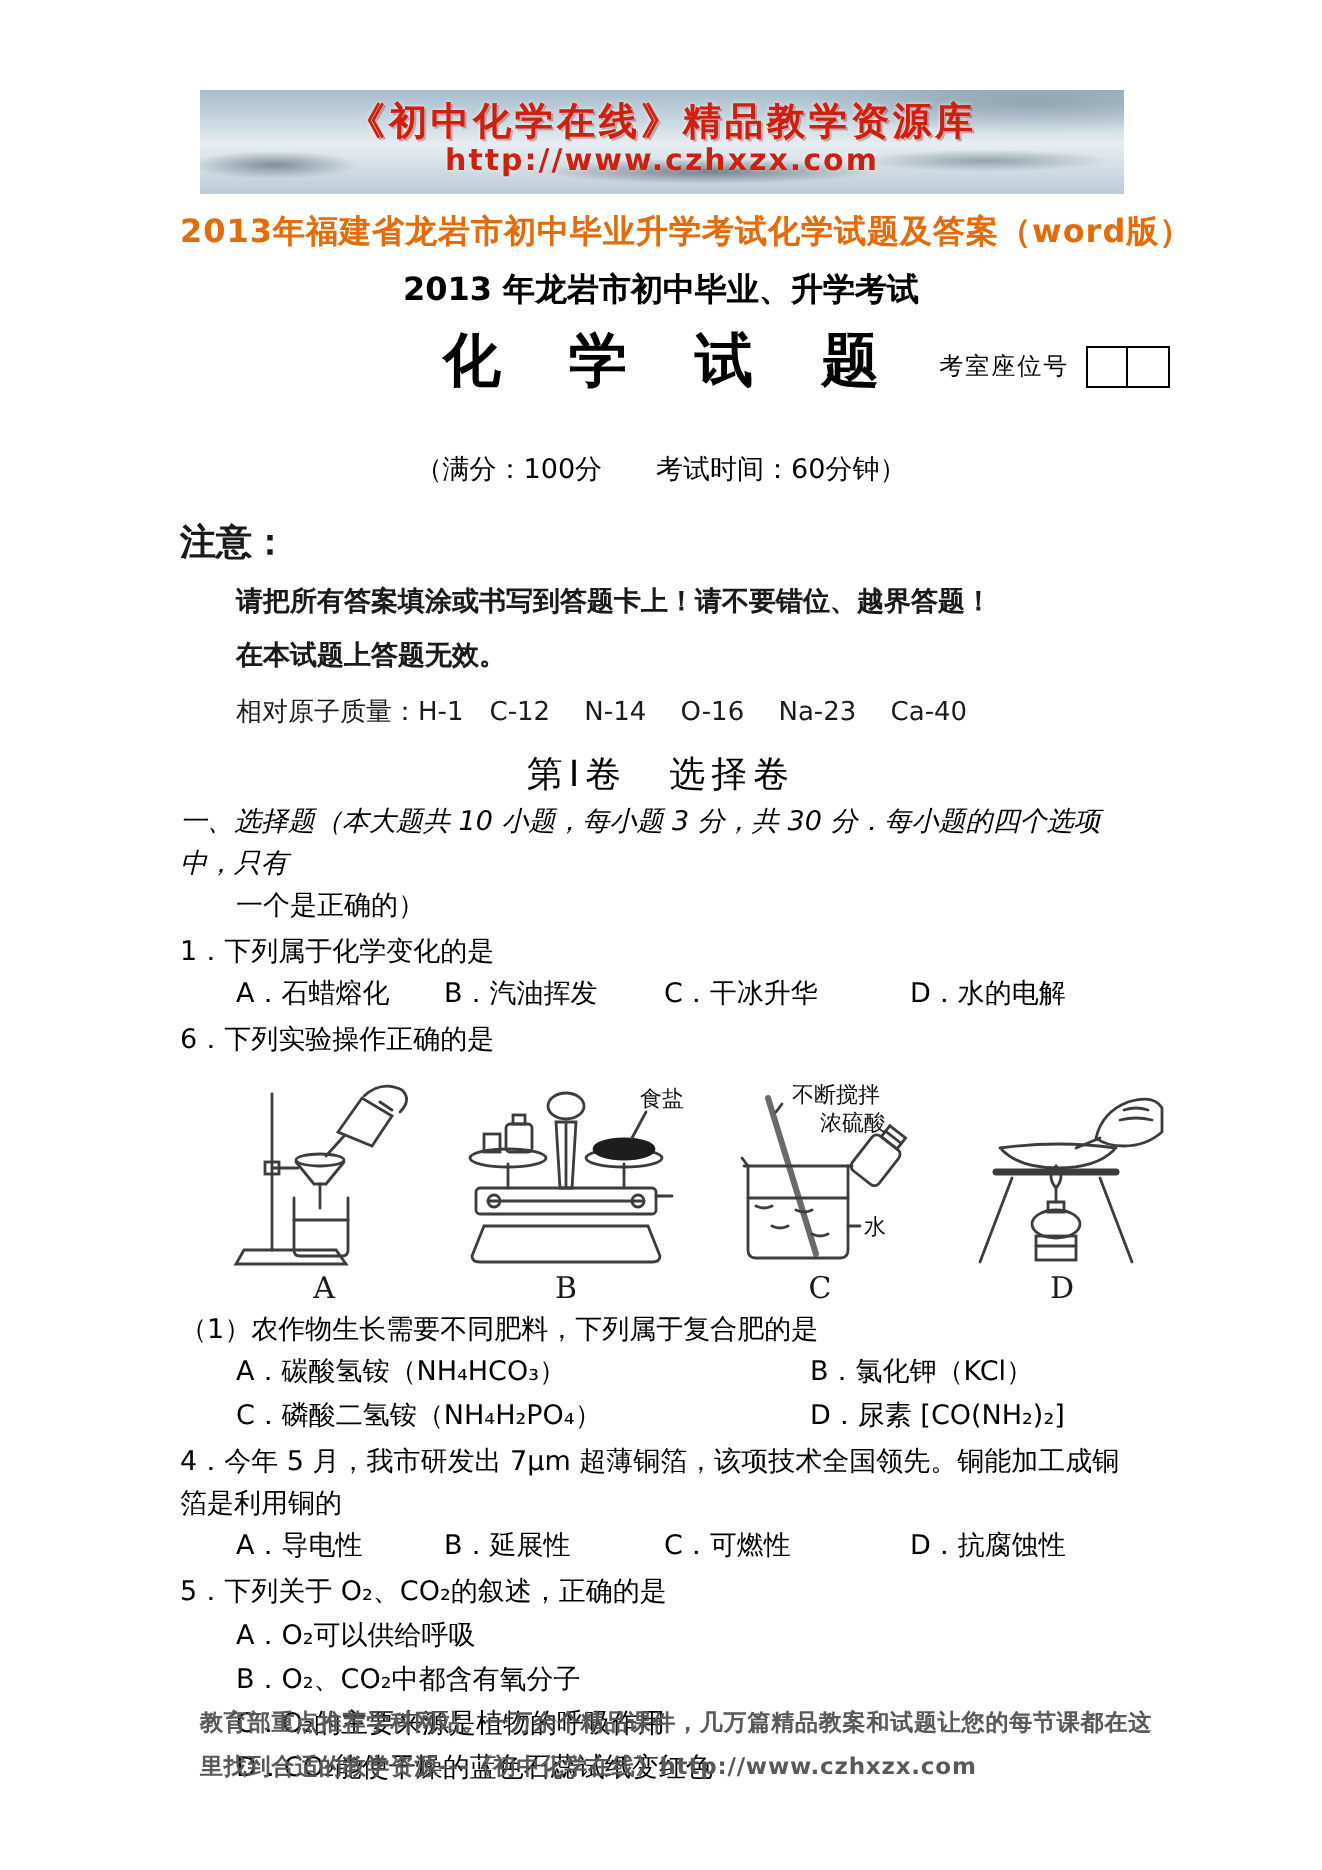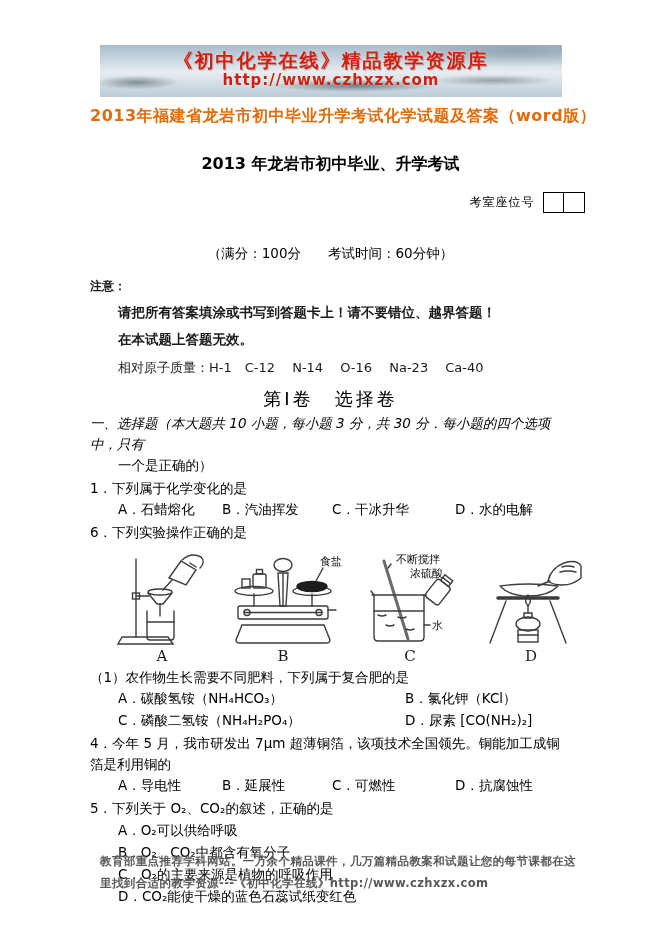--- a/index.html
+++ b/index.html
@@ -32,35 +32,35 @@
     position:absolute;top:26px;left:0;right:0;text-align:center;
     color:var(--banner-red,#cf1f0e);font-weight:bold;font-size:15px;letter-spacing:1px;
     text-shadow:0 0 2px rgba(255,255,255,.5);
   }
 
   
   .doc-title{
     margin-top:9px;color:var(--accent-orange,#e36c09);
     font-size:16px;font-weight:bold;letter-spacing:.5px;white-space:nowrap;
   }
-  .exam-line{margin-top:27px;text-align:center;font-size:16px;font-weight:bold;color:#000;}
+  .exam-line{margin-top:8px;text-align:center;font-size:16px;font-weight:bold;color:#000;}
   .title-row{position:relative;margin-top:5px;height:44px;}
   .paper-title{
     text-align:center;font-size:29px;font-weight:bold;color:#000;
     letter-spacing:12px;margin-left:12px;
   }
   .seat{position:absolute;right:-14px;top:12px;display:flex;align-items:center;}
   .seat-label{font-size:12px;color:#000;letter-spacing:1px;}
   .seat-boxes{display:flex;margin-left:8px;}
   .seat-box{width:20px;height:19px;border:1.6px solid #000;background:#fff;}
   .seat-box + .seat-box{margin-left:-1.6px;}
   .score-line{margin-top:21px;text-align:center;font-size:13.5px;color:#000;}
 
   
-  .notice-label{margin-top:15px;font-size:12px;font-weight:bold;}
+  .notice-label{margin-top:15px;font-size:18px;font-weight:bold;}
   .notice-line{margin-top:9px;margin-left:28px;font-size:13.5px;font-weight:bold;}
   .atomic-line{margin-top:10px;margin-left:28px;font-size:13px;}
 
   .section-heading{margin-top:10px;text-align:center;font-size:18px;letter-spacing:3px;color:#000;}
 
   
   .q{font-size:13.5px;line-height:21px;color:#000;}
   .intro{margin-top:2px;font-style:italic;}
   .intro-cont{margin-left:28px;}
   .stem{margin-top:2px;}
@@ -94,20 +94,21 @@
   <div class="banner">
     <div class="banner-title">《初中化学在线》精品教学资源库</div>
     <div class="banner-url">http://www.czhxzx.com</div>
   </div>
 
   <div class="doc-title">2013年福建省龙岩市初中毕业升学考试化学试题及答案（word版）</div>
 
   <div class="exam-line">2013 年龙岩市初中毕业、升学考试</div>
 
   <div class="title-row">
+    <div class="paper-title">化 学 试 题</div>
     <div class="seat">
       <span class="seat-label">考室座位号</span>
       <span class="seat-boxes">
         <span class="seat-box"></span>
         <span class="seat-box"></span>
       </span>
     </div>
   </div>
 
   <div class="score-line">（满分：100分　　考试时间：60分钟）</div>

